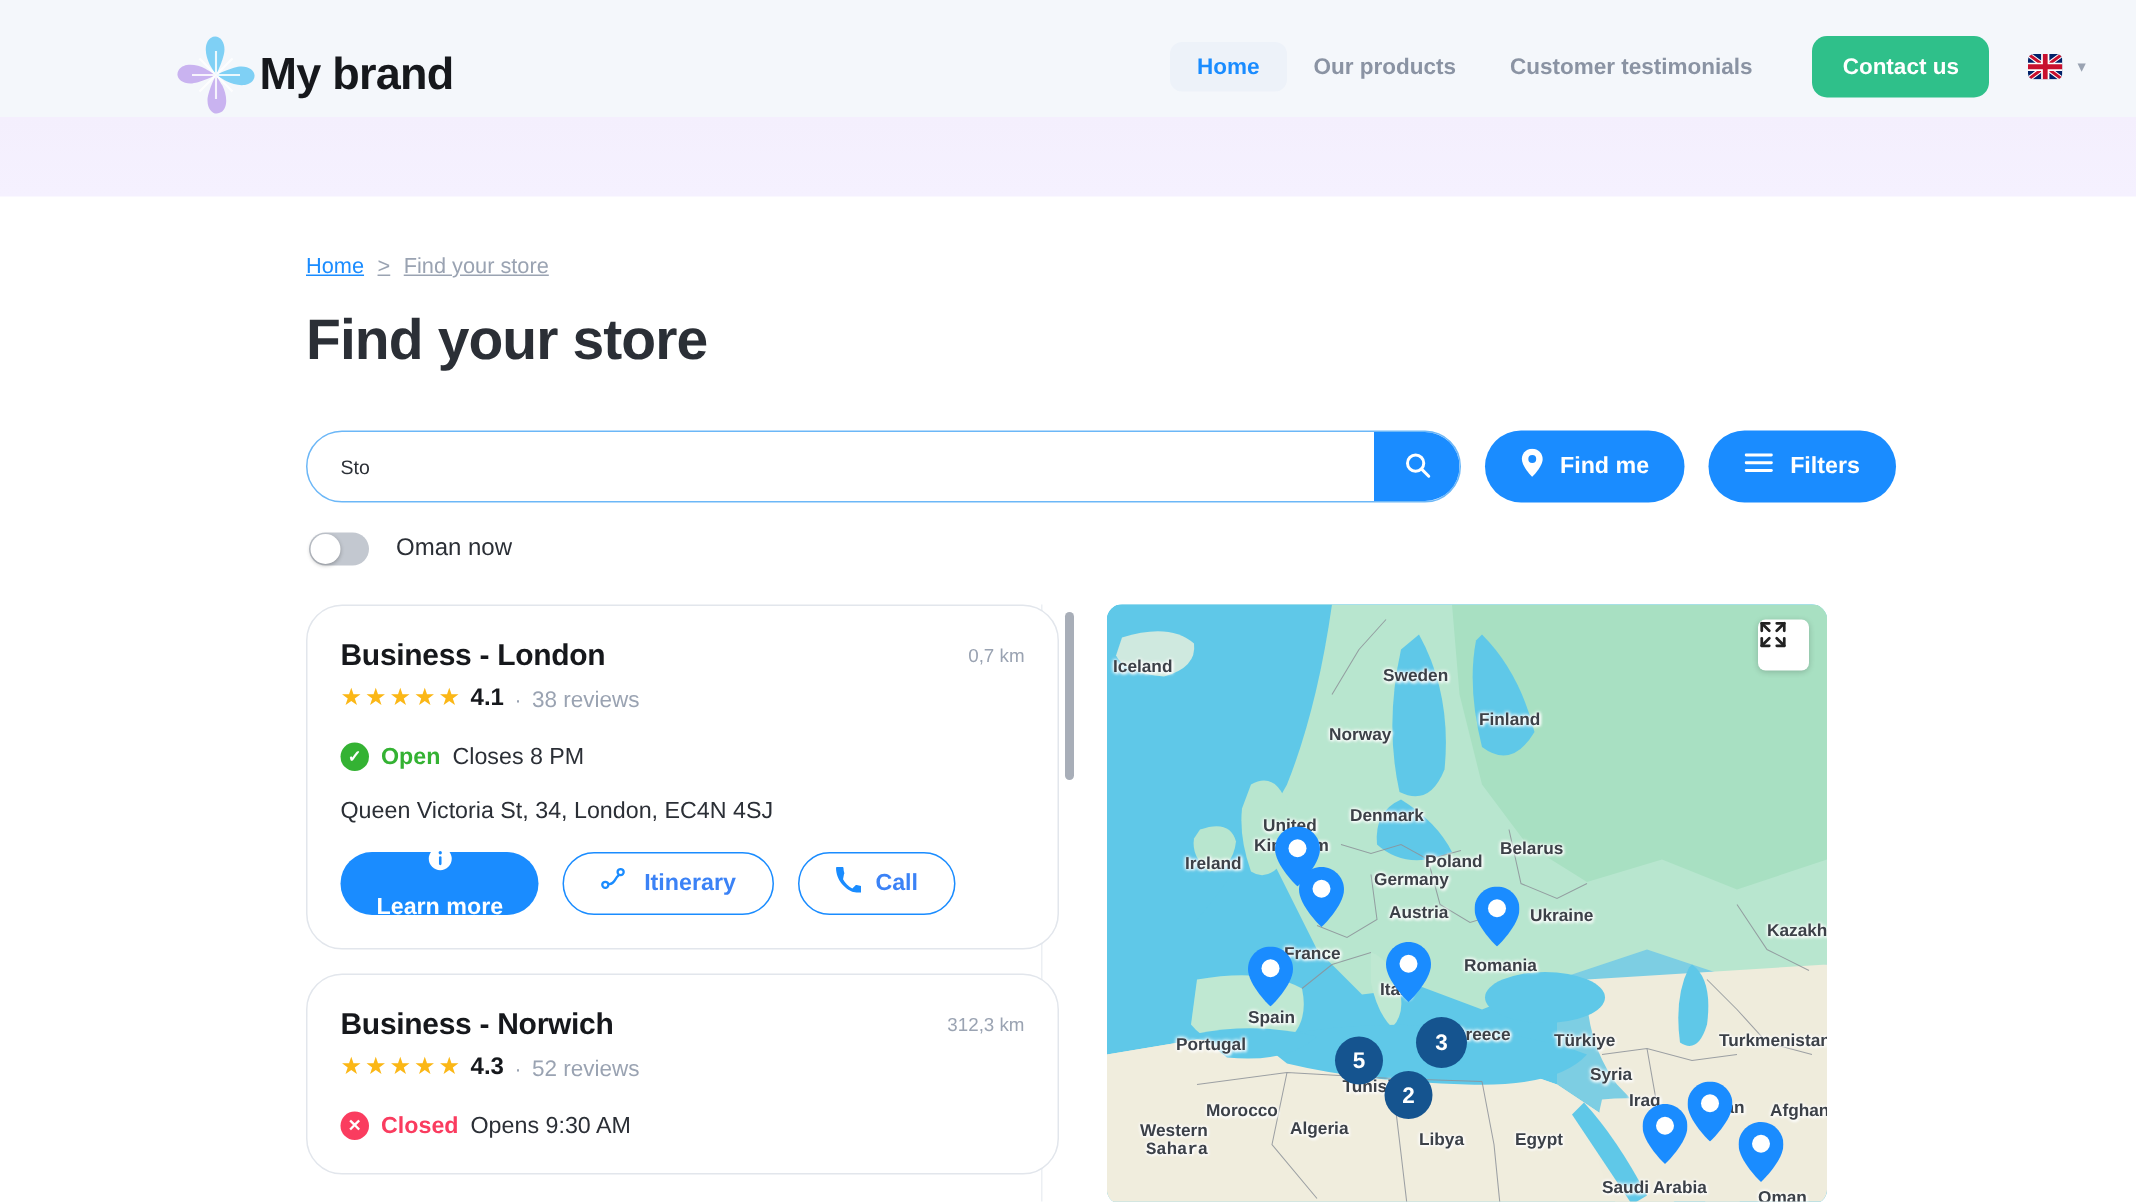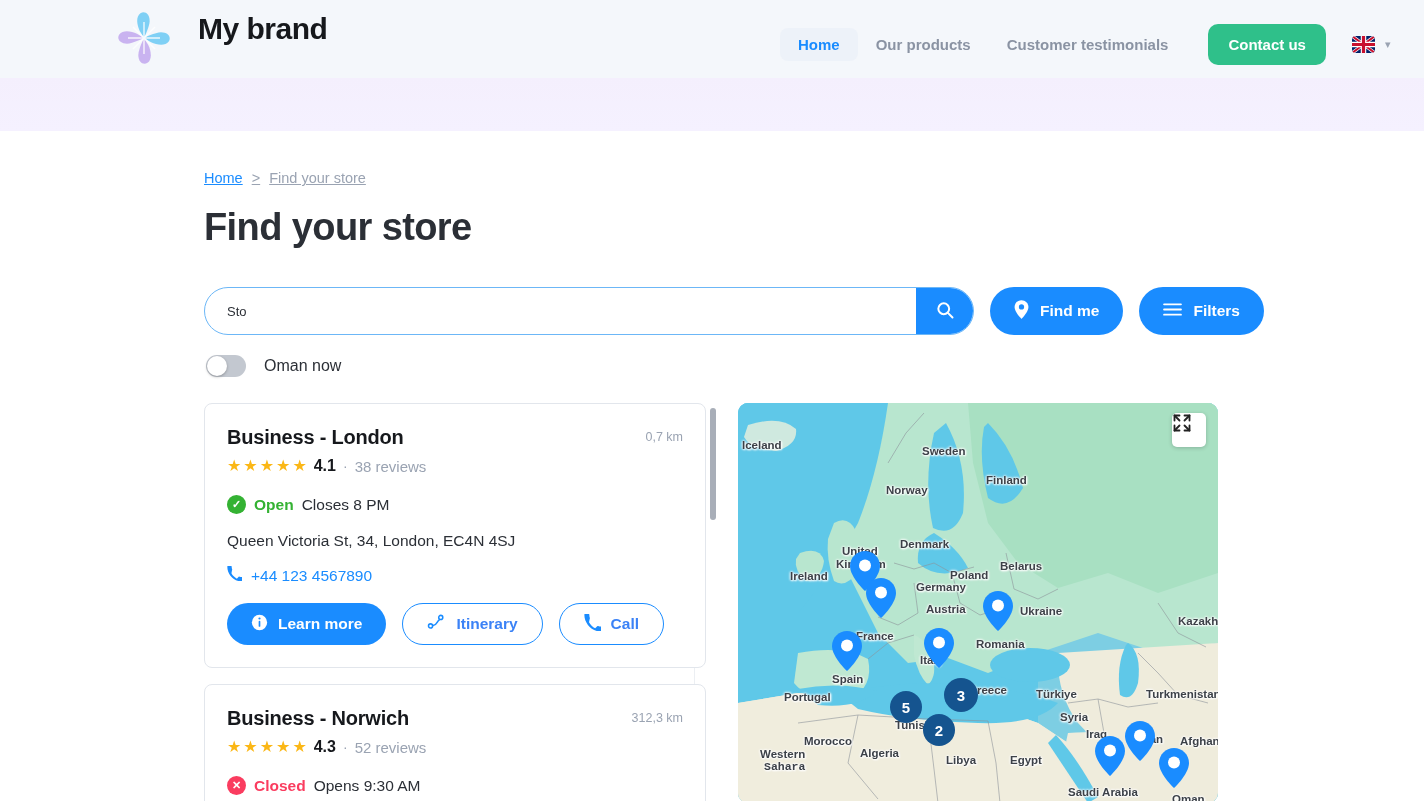--- a/index.html
+++ b/index.html
@@ -10,21 +10,21 @@
     overflow: hidden;
   }
   .page { position: relative; width: 1424px; height: 801px; background: #fff; }
 
   
   .header {
     position: absolute; left: 0; top: 0; width: 1424px; height: 78px;
     background: #f4f7fb;
     display: flex; align-items: center;
   }
-  .brand { position: absolute; left: 118px; top: 12px; display: flex; gap: 28px; }
+  .brand { position: absolute; left: 118px; top: 24px; display: flex; align-items: center; gap: 3px; }
   .logo-mark { width: 52px; height: 52px; position: relative; }
   .brand-name {
     font-size: 30px; font-weight: bold; color: #16181c; letter-spacing: -0.5px;
   }
   .nav { position: absolute; left: 780px; top: 24px; display: flex; align-items: center; gap: 0px; }
   .nav-link {
     font-size: 15px; font-weight: bold; color: #8a93a3; padding: 8px 18px;
     text-decoration: none; white-space: nowrap;
   }
   .nav-link.active { color: #1a8cff; background: #edf2f9; border-radius: 8px; }
@@ -89,21 +89,21 @@
   }
   .toggle .knob {
     position: absolute; left: 1px; top: 1px; width: 20px; height: 20px;
     border-radius: 50%; background: #fff; box-shadow: 0 1px 3px rgba(0,0,0,.28);
   }
   .toggle-label { font-size: 16px; color: #2b2f36; }
 
   
   .results { position: absolute; left: 204px; top: 272px; width: 520px; height: 400px; }
   .card {
-    width: 502px; background: #fff; border: 1px solid #e2e6ec; border-radius: 8px;
+    width: 502px; background: #fff; border: 1px solid #e2e6ec; border-radius: 24px;
     padding: 22px 22px 22px 22px; position: relative; margin-bottom: 16px;
   }
   .card-title { font-size: 20px; font-weight: bold; color: #16181c; letter-spacing: -0.2px; }
   .card-dist { position: absolute; right: 22px; top: 26px; font-size: 12.5px; color: #9aa3b2; }
   .rating-row { display: flex; align-items: center; gap: 7px; margin-top: 8px; }
   .stars { display: flex; gap: 2px; color: #fbb716; font-size: 16px; line-height: 1; }
   .rating-val { font-size: 16px; font-weight: bold; color: #16181c; }
   .rating-dot { color: #9aa3b2; font-size: 14px; }
   .rating-reviews { font-size: 15px; color: #9aa3b2; }
   .status-row { display: flex; align-items: center; gap: 8px; margin-top: 20px; }
@@ -120,21 +120,21 @@
   .status-time { font-size: 15.5px; color: #2b2f36; }
   .addr { margin-top: 18px; font-size: 15.5px; color: #2b2f36; }
   .phone-row { display: flex; align-items: center; gap: 9px; margin-top: 16px; }
   .phone-num { font-size: 15.5px; color: #1a8cff; text-decoration: none; cursor: pointer; }
   .card-actions { display: flex; gap: 16px; margin-top: 18px; }
   .act {
     display: flex; align-items: center; justify-content: center; gap: 10px;
     height: 42px; padding: 0 24px; border-radius: 21px; font-size: 15.5px;
     font-weight: bold; cursor: pointer; white-space: nowrap;
   }
-  .act.primary { background: #1a8cff; color: #fff; border: none; }
+  .act.primary { background: #1a8cff; color: #fff; border: none; flex-direction: column; }
   .act.ghost { background: #fff; color: #3b82f6; border: 1.5px solid #1a8cff; }
   .scrollbar {
     position: absolute; left: 506px; top: 0px; width: 6px; height: 400px;
     background: transparent;
   }
   .scrollbar .thumb {
     position: absolute; left: 0; top: 5px; width: 6px; height: 112px;
     background: #a8aeb8; border-radius: 3px; cursor: pointer;
   }
   .list-divider { position:absolute; left:490px; top:0; width:1px; height:400px; background:#eceff3; }
@@ -274,28 +274,20 @@
           <span class="rating-val">4.1</span>
           <span class="rating-dot">·</span>
           <span class="rating-reviews">38 reviews</span>
         </div>
         <div class="status-row">
           <span class="status-icon open">✓</span>
           <span class="status-word open">Open</span>
           <span class="status-time">Closes 8 PM</span>
         </div>
         <div class="addr">Queen Victoria St, 34, London, EC4N 4SJ</div>
-        <div class="phone-row">
-          <span>
-            <svg width="15" height="15" viewBox="0 0 24 24" fill="#1a8cff">
-              <path d="M6.6 10.8c1.9 3.7 5 6.7 8.7 8.6l2.9-2.9c.4-.4.9-.5 1.3-.3 1.5.5 3 .8 4.6.8.7 0 1.2.5 1.2 1.2V23c0 .7-.5 1.2-1.2 1.2C11.2 24.2 0 13 0 .2 0-.5.5-1 1.2-1h4.6C6.5-1 7 -.5 7 .2c0 1.6.3 3.1.8 4.6.1.4 0 .9-.3 1.3L6.6 10.8z" transform="translate(0.5,0.8)"></path>
-            </svg>
-          </span>
-          <a class="phone-num">+44 123 4567890</a>
-        </div>
         <div class="card-actions">
           <button class="act primary">
             <span>
               <svg width="17" height="17" viewBox="0 0 20 20">
                   <circle cx="10" cy="10" r="9" fill="#fff"></circle>
                   <rect x="9" y="8" width="2" height="7" rx="1" fill="#1a8cff"></rect>
                   <circle cx="10" cy="5.3" r="1.3" fill="#1a8cff"></circle>
                 </svg>
             </span>
             <span>Learn more</span>

